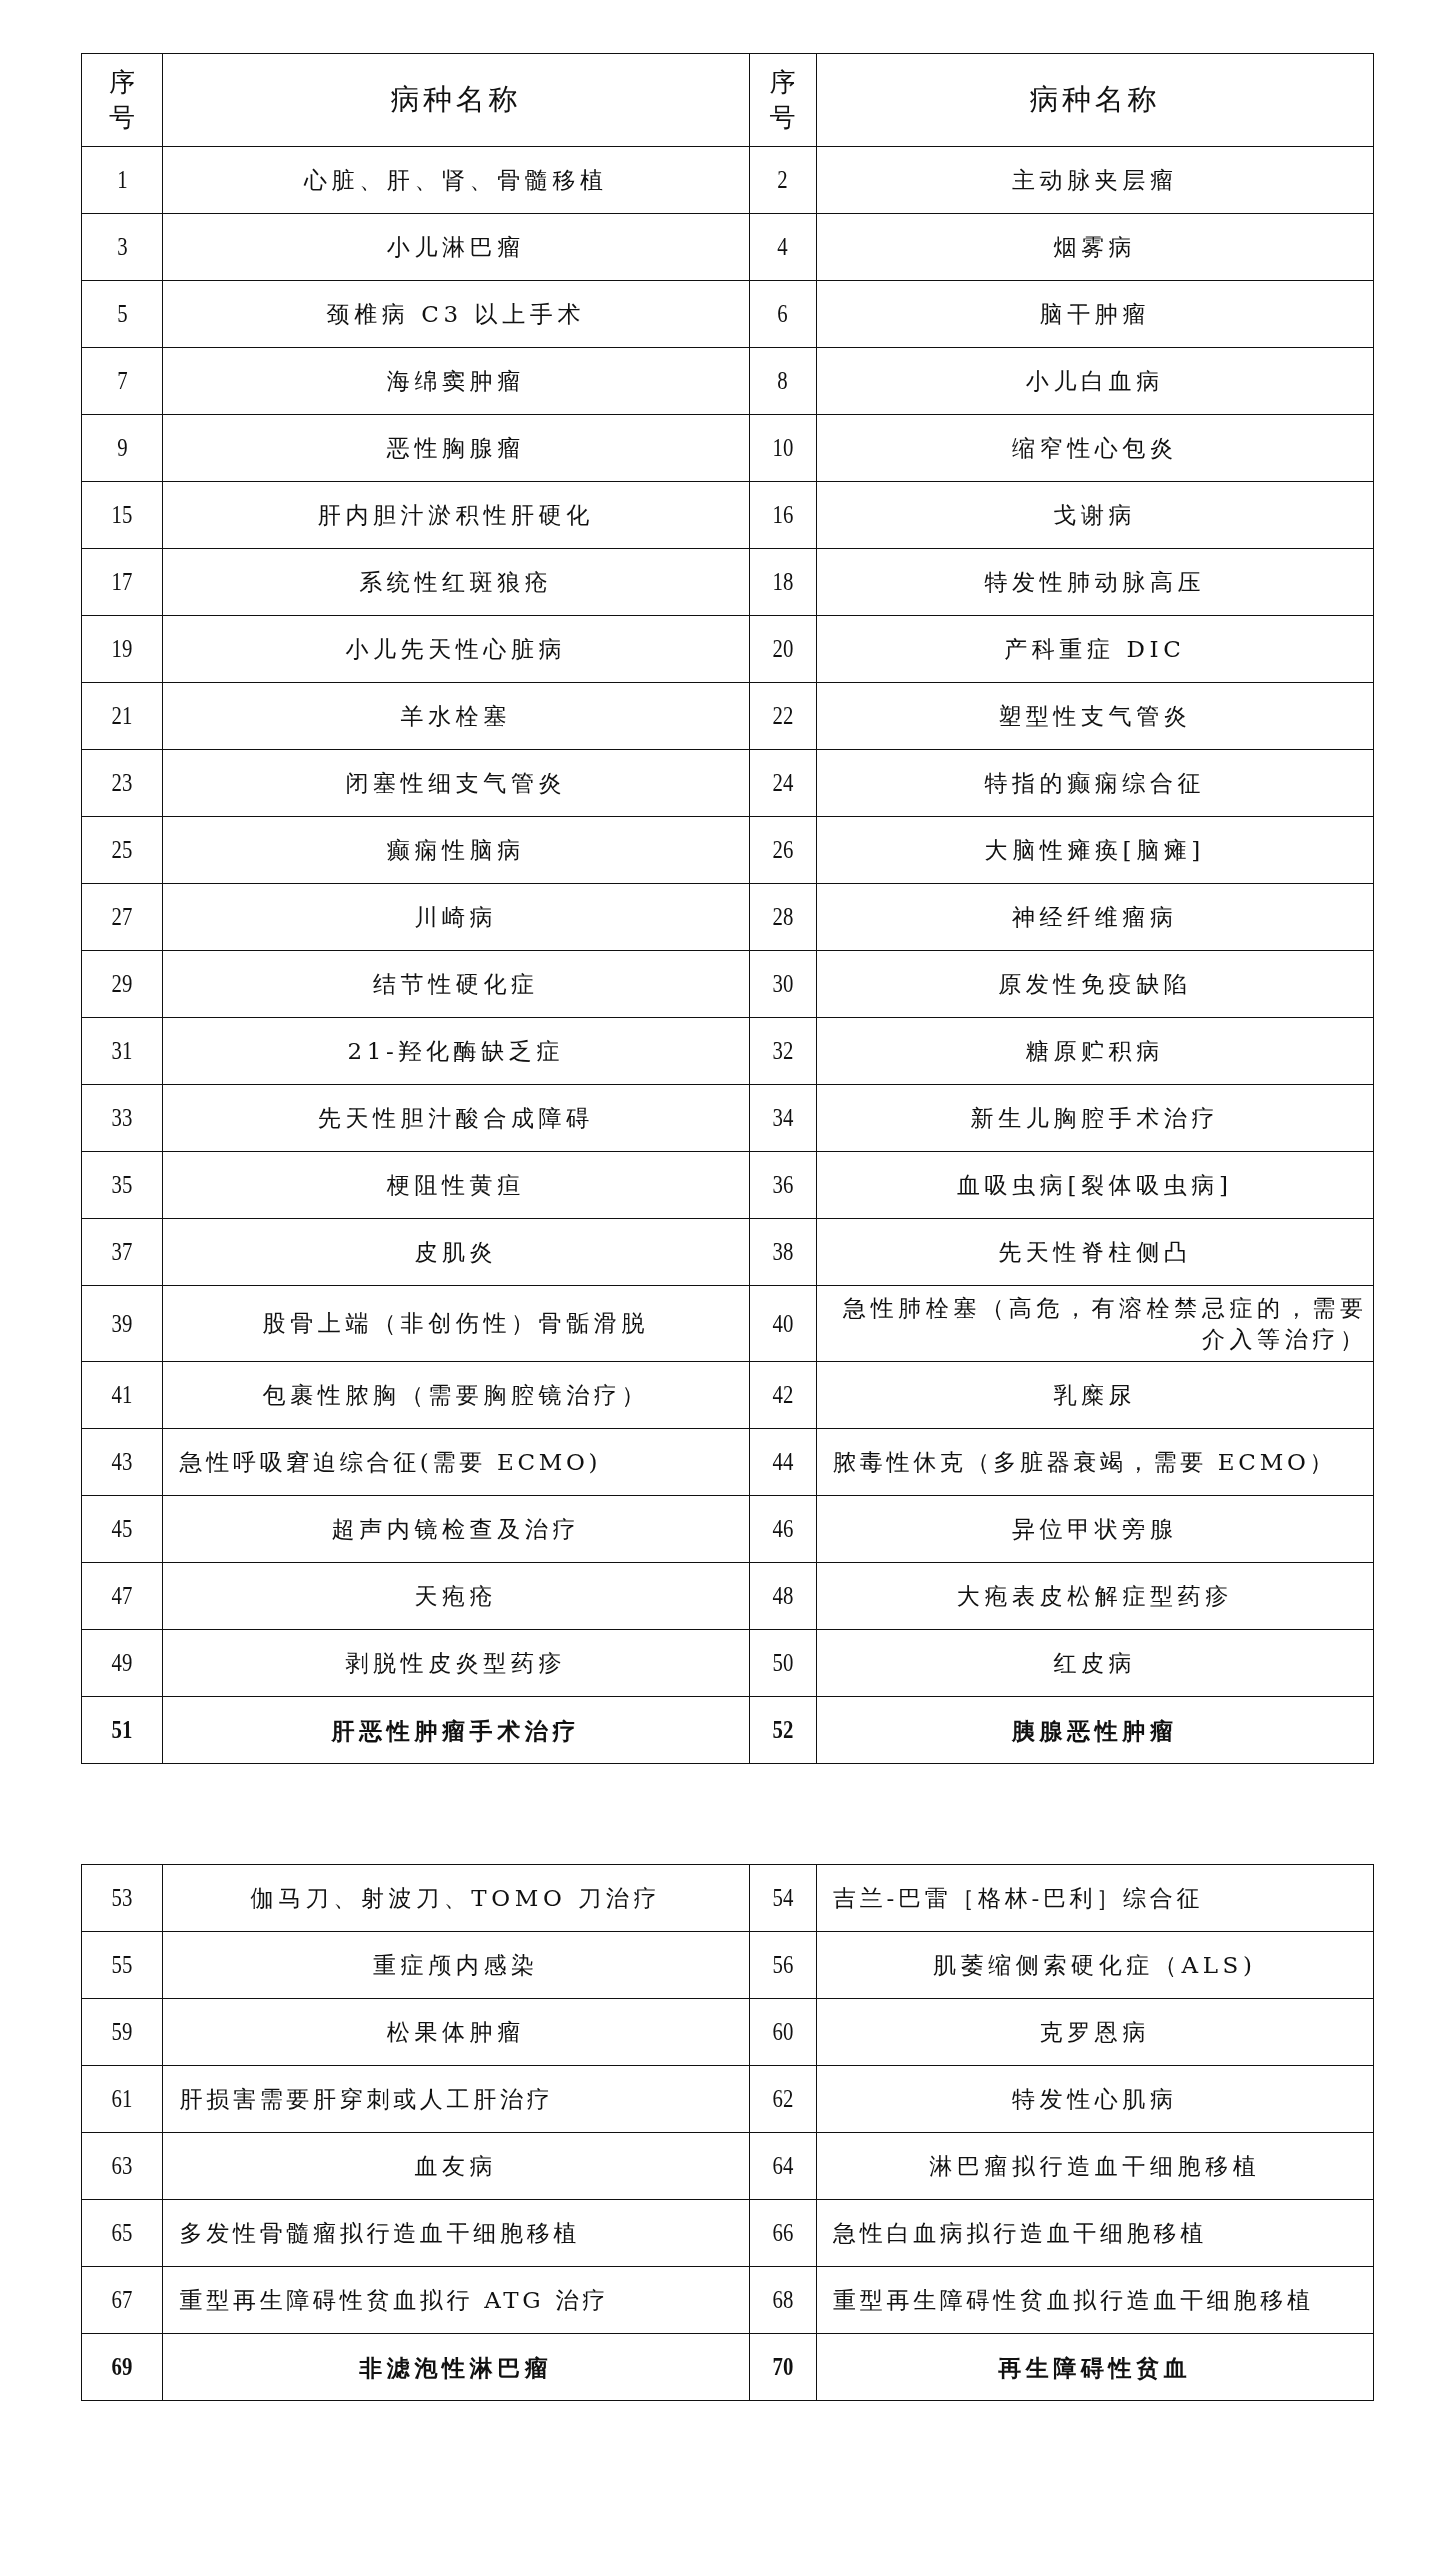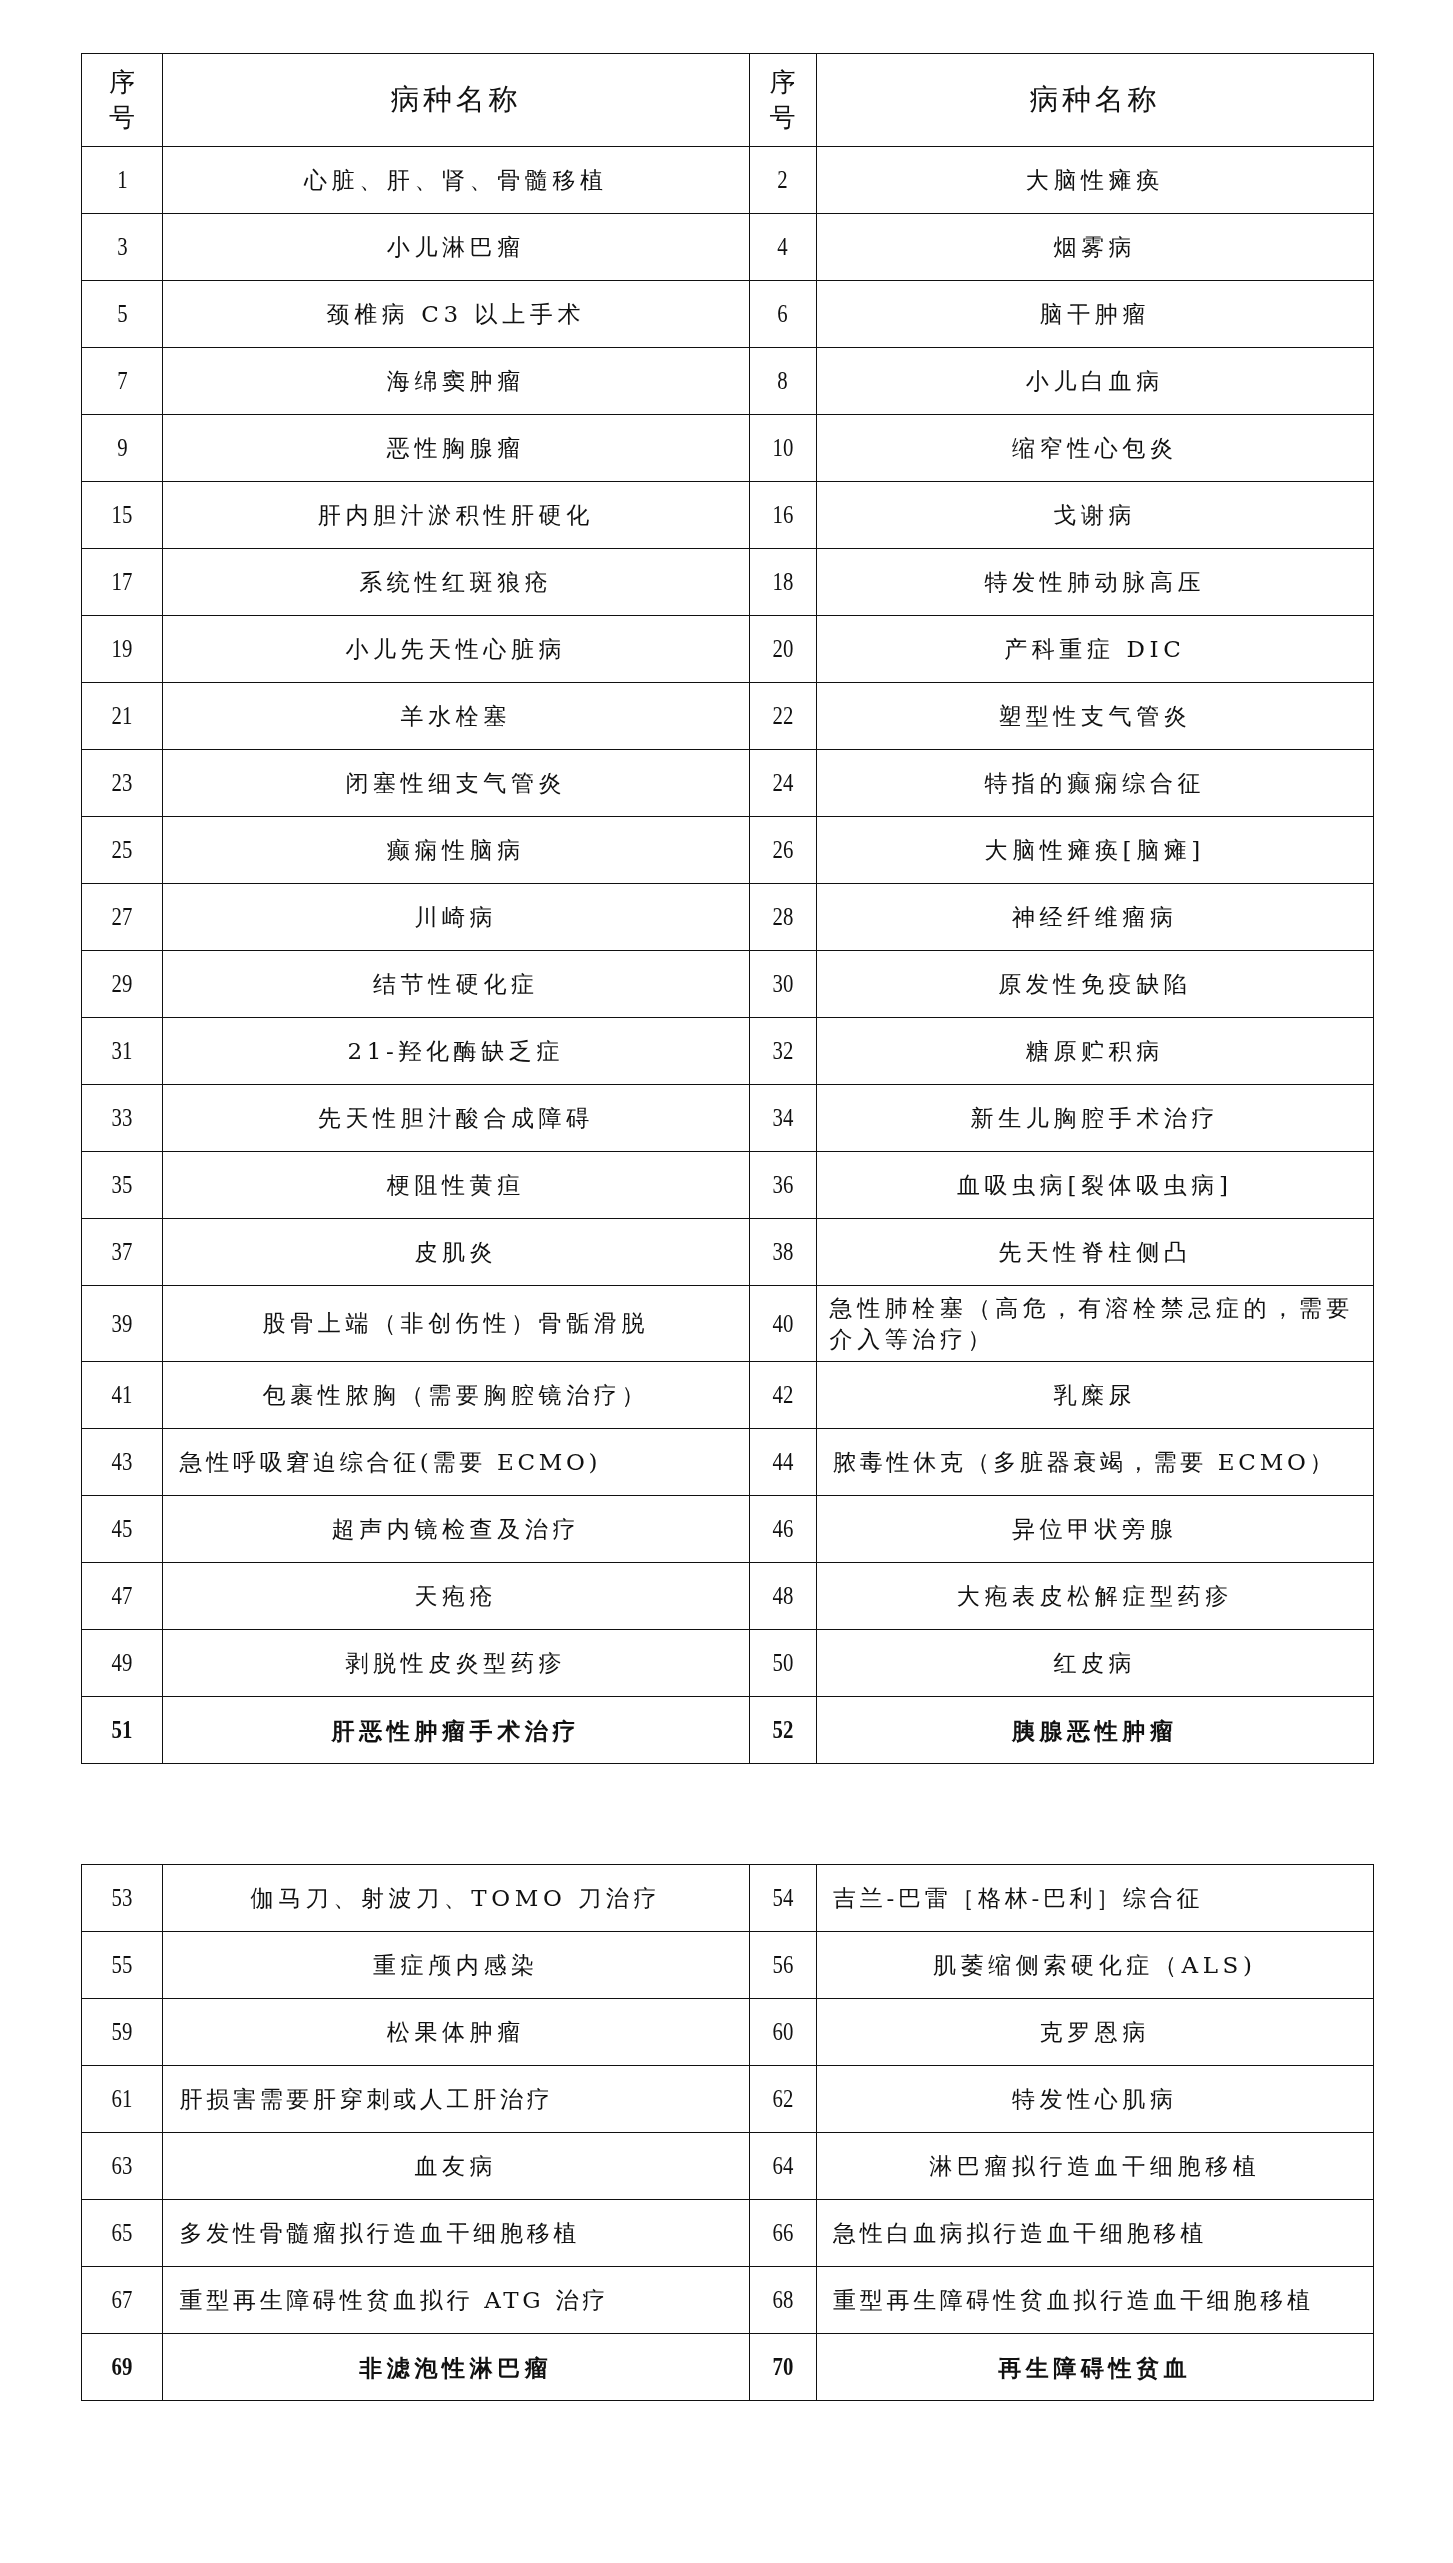--- a/index.html
+++ b/index.html
@@ -63,21 +63,21 @@
     line-height: 31px;
     display: block;
     padding: 0 5.5px;
   }
   .name.left {
     text-align: left;
     padding-left: 16.5px;
     letter-spacing: 3.7px;
   }
   .name.wrap {
-    text-align: left;
+    text-align: right;
     padding-left: 13px;
     padding-right: 5.5px;
     letter-spacing: 4.6px;
   }
   .tbl tr:last-child td { border-bottom-width: 1.8px; font-weight: bold; }
 </style>
 </head>
 <body>
 
 <table class="tbl" id="tbl1">
@@ -102,21 +102,21 @@
   </tr>
   </tbody>
     <tbody id="tbl1-body">
       <tr class="row">
         <td><span class="num">1</span></td>
         <td>
           <span class="name">心脏、肝、肾、骨髓移植</span>
         </td>
         <td><span class="num">2</span></td>
         <td>
-          <span class="name">大脑性瘫痪</span>
+          <span class="name">主动脉夹层瘤</span>
         </td>
       </tr>
       <tr class="row">
         <td><span class="num">3</span></td>
         <td>
           <span class="name">小儿淋巴瘤</span>
         </td>
         <td><span class="num">4</span></td>
         <td>
           <span class="name">烟雾病</span>

